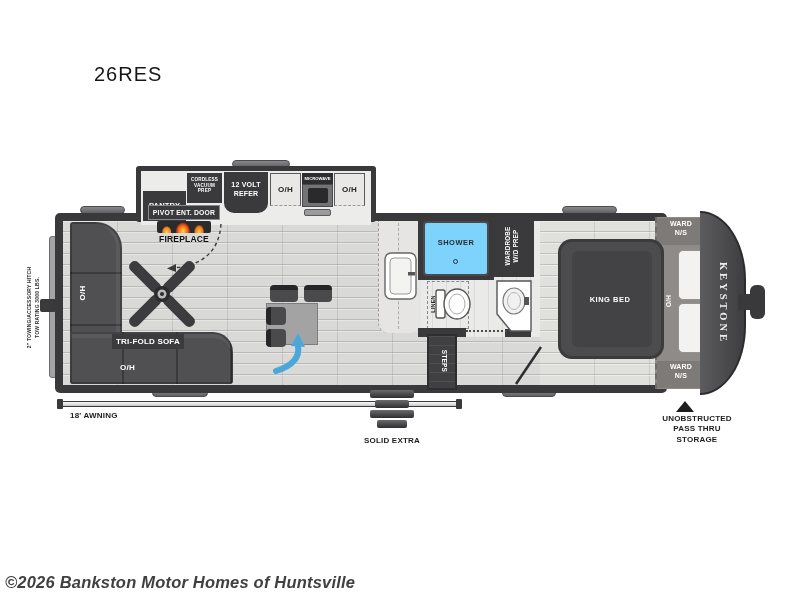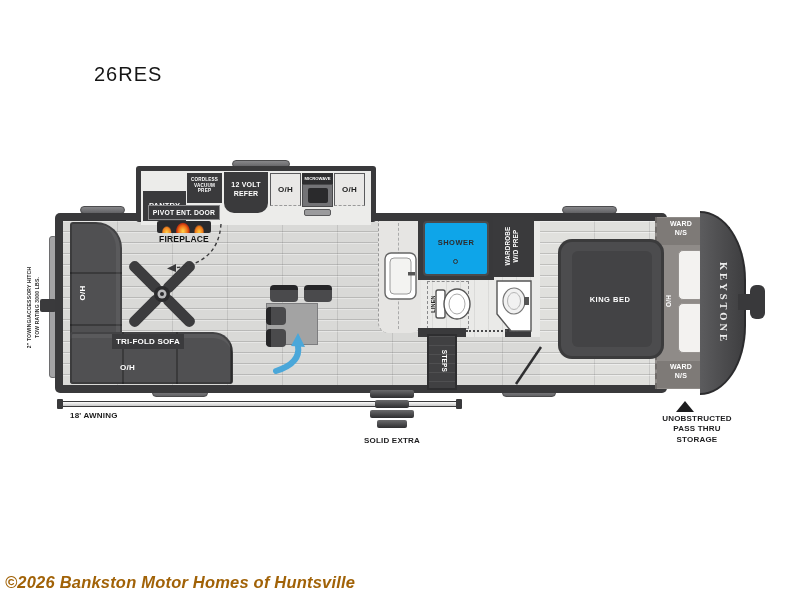--- a/index.html
+++ b/index.html
@@ -91,21 +91,21 @@
   <div class="abs" style="left:266px;top:307px;width:20px;height:18px;border-radius:4px;
               background:linear-gradient(90deg,#262628 0 5px,#4a4a4c 5px);"></div>
   <div class="abs" style="left:266px;top:329px;width:20px;height:18px;border-radius:4px;
               background:linear-gradient(90deg,#262628 0 5px,#4a4a4c 5px);"></div>
 
   <div class="abs" style="left:378px;top:221px;width:43px;height:112px;background:#e6e5e3;border-left:1px dashed #999;
               border-radius:0 0 10px 10px;box-sizing:border-box;"></div>
   <div class="abs" style="left:384px;top:223px;width:14px;height:106px;border-right:1px dashed #aaa;"></div>
 
   <div class="abs" style="left:418px;top:217px;width:76px;height:63px;background:#39393b;"></div>
-  <div class="abs" style="left:423px;top:221px;width:66px;height:55px;background:#0ea5e9;border:2px solid #4a4a4c;border-radius:4px;box-sizing:border-box;">
+  <div class="abs" style="left:423px;top:221px;width:66px;height:55px;background:#7dd3fc;border:2px solid #4a4a4c;border-radius:4px;box-sizing:border-box;">
     <div class="abs lbl" style="left:0;top:15px;width:62px;font-size:7.5px;color:#2c2c2e;letter-spacing:.5px;">SHOWER</div>
     <div class="abs" style="left:28px;top:36px;width:5px;height:5px;border:1.5px solid #333;border-radius:50%;box-sizing:border-box;"></div>
   </div>
   <div class="abs dkbox" style="left:493px;top:217px;width:41px;height:60px;"></div>
   <div class="abs lbl rot-ccw" style="left:484px;top:237px;width:58px;height:18px;font-size:6.3px;">WARDROBE
 W/D PREP</div>
 
   <div class="abs" style="left:427px;top:281px;width:42px;height:48px;border:1px dashed #8a8a8c;box-sizing:border-box;"></div>
   <div class="abs lbl rot-ccw" style="left:413px;top:299px;width:44px;height:10px;font-size:5.5px;color:#2a2a2a;">LINEN</div>
 
@@ -195,15 +195,15 @@
       <rect x="524" y="297" width="5" height="8" fill="#555"></rect>
     </g>
 
     <g>
       <rect x="385" y="253" width="31" height="46" rx="6" fill="#ffffff" stroke="#666" stroke-width="1.4"></rect>
       <rect x="390" y="258" width="21" height="36" rx="4" fill="#f3f3f1" stroke="#9a9a9a" stroke-width="1"></rect>
       <rect x="408" y="272" width="7" height="3.5" fill="#555"></rect>
     </g>
   </svg>
 
-  <div class="abs" style="left:5px;top:573px;font-size:16.5px;font-weight:700;font-style:italic;color:#a16207;
+  <div class="abs" style="left:5px;top:573px;font-size:16.5px;font-weight:700;font-style:italic;color:#404040;
               text-shadow:0 1px 0 rgba(255,255,255,.7);letter-spacing:.2px;">©2026 Bankston Motor Homes of Huntsville</div>
 </div>
 
 </body></html>

